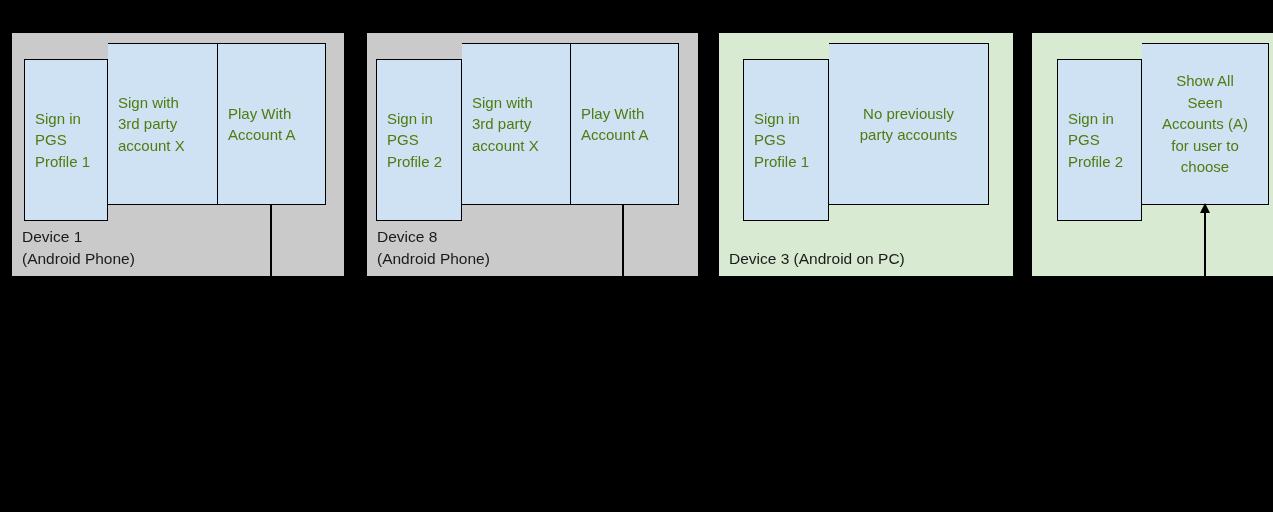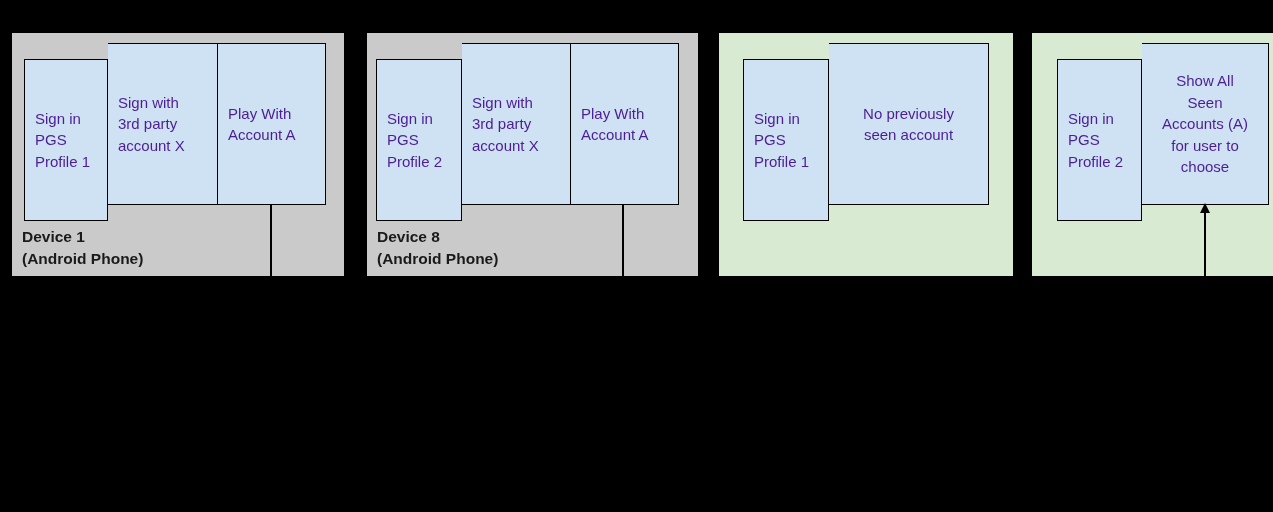--- a/index.html
+++ b/index.html
@@ -31,38 +31,37 @@
     display: flex;
   }
   .step {
     box-sizing: border-box;
     height: 162px;
     background: #cfe2f3;
     border: 1.5px solid #000000;
     border-left-width: 0;
     display: flex;
     align-items: center;
-    color: #4c1d95;
+    color: #4d7c0f;
     font-size: 15px;
     line-height: 21.5px;
     white-space: pre-line;
   }
   .step:first-child { border-left-width: 1.5px; margin-top: 16px; }
   .step.left   { justify-content: flex-start; padding: 0 6px 0 10px; text-align: left; }
   .step.center { justify-content: center; padding: 0 4px; text-align: center; }
 
   .panel-label {
     position: absolute;
     left: 10px;
     bottom: 7px;
     color: #1a1a1a;
     font-size: 15.5px;
     line-height: 21.5px;
     white-space: pre-line;
-    font-weight: bold;
   }
   .connector {
     position: absolute;
     width: 2px;
     background: #000000;
   }
   .arrowhead {
     position: absolute;
     width: 0;
     height: 0;
@@ -137,22 +136,23 @@
     <div class="panel-label">Device 8
 (Android Phone)</div>
   </div>
 
   <div class="panel pc" id="d3">
     <div class="steps">      
         <div class="step left s0">Sign in
 PGS
 Profile 1</div>
       <div class="step center s1">No previously
-seen account</div>
+party accounts</div>
     </div>
+    <div class="panel-label">Device 3 (Android on PC)</div>
   </div>
 
   <div class="panel pc" id="d4">
     <div class="steps">
       <div class="step left s0">Sign in
 PGS
 Profile 2</div>
       <div class="step center s1">Show All
 Seen
 Accounts (A)

